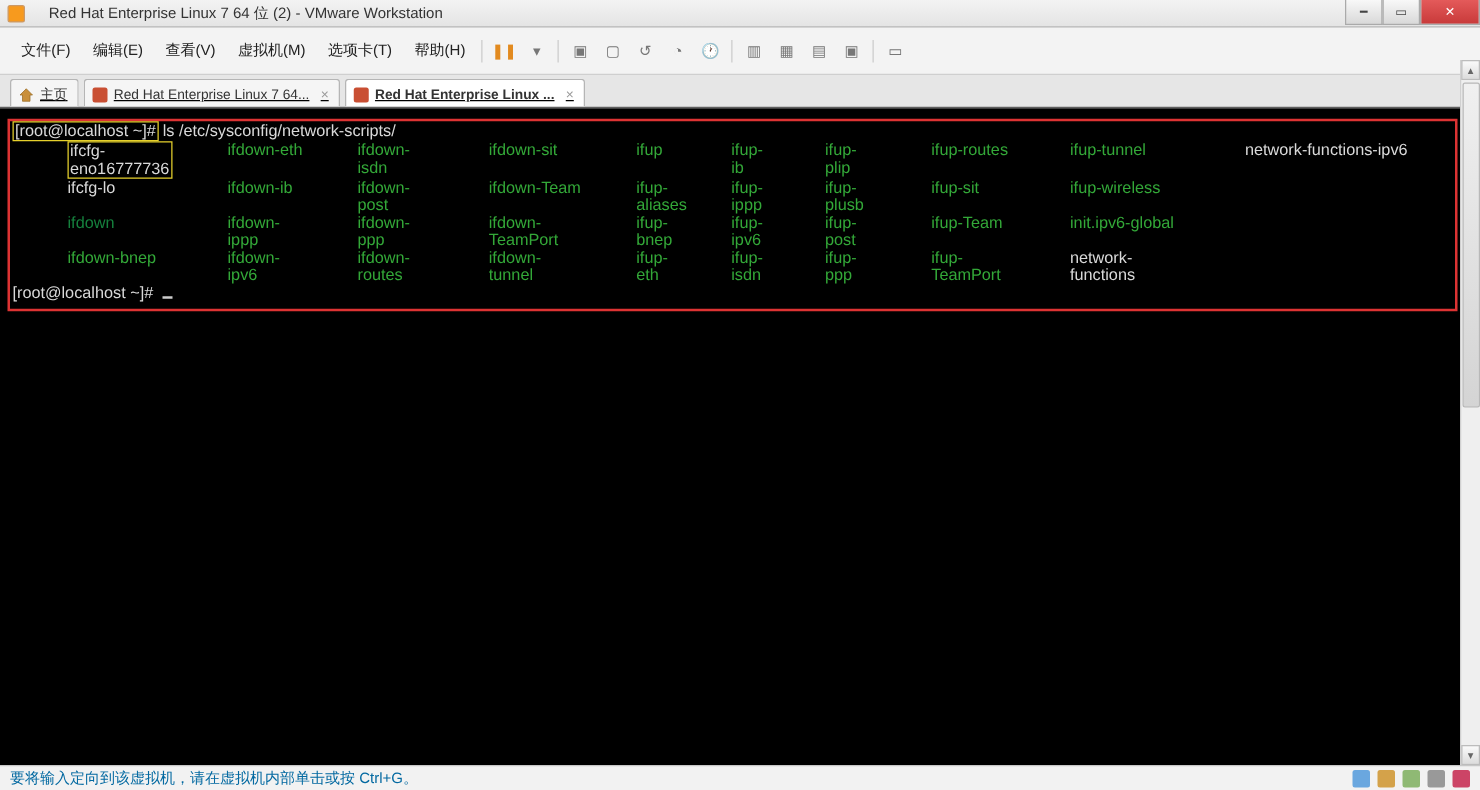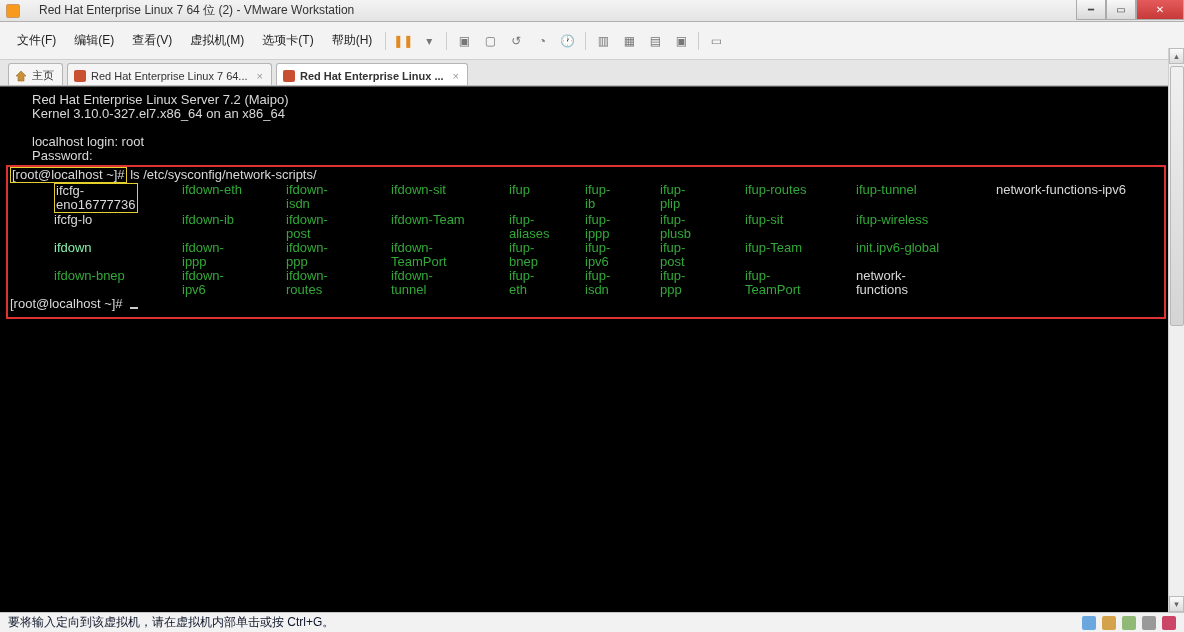--- a/index.html
+++ b/index.html
@@ -13,47 +13,47 @@
 .win-btn.close { background:linear-gradient(#e45a5a,#c83a3a); color:#fff; width:48px; }
 
 
 .menubar { height:38px; background:#f3f3f3; border-bottom:1px solid #cfcfcf; display:flex; align-items:center; padding-left:8px; font-size:12px; color:#222; }
 .menubar .mitem { padding:2px 9px; cursor:default; }
 .menubar .sep { width:1px; height:18px; background:#ccc; margin:0 4px; }
 .tb-icon { width:16px; height:16px; margin:0 5px; display:flex; align-items:center; justify-content:center; color:#777; font-size:12px; }
 .tb-icon.orange { color:#e28a1f; }
 
 
-.tabstrip { height:26px; background:#e6e6e6; border-bottom:1px solid #b9b9b9; display:flex; align-items:flex-end; padding-left:8px; }
+.tabstrip { height:26px; background:#e6e6e6; border-bottom:1px solid #b9b9b9; display:flex; align-items:flex-end; padding-left:8px;text-decoration:underline; }
 .tab { height:22px; background:#f5f5f5; border:1px solid #b5b5b5; border-bottom:none; border-radius:3px 3px 0 0; padding:2px 8px 0 6px; margin-right:4px; display:flex; align-items:center; font-size:11px; color:#333; gap:5px; }
 .tab.active { background:#fff; }
 .tab .tab-icon { width:12px; height:12px; background:#c94f33; border-radius:2px; }
 .tab .home-icon { width:12px; height:12px; }
 .tab .tab-x { font-size:11px; color:#999; padding-left:4px; }
 
 
 .console { position:relative; height:540px; background:#000; color:#ddd; font-family:"Courier New",monospace; font-size:13px; line-height:14px; letter-spacing:0; padding:6px 0 0 6px; border-top:1px solid #555; }
 .console .row span { display:inline-block; }
 .c-white { color:#d9d9d9; }
 .c-green { color:#33a838; }
-.c-cyan  { color:#86efac; }
+.c-cyan  { color:#15803d; }
 .prompt-box { border:1px solid #e6d12c; padding:0 1px; }
 .highlight-ls { border:1px solid #e6d12c; padding:0 1px; }
 .redbox { border:2px solid #d33; padding:0px 4px 6px 2px; margin-top:2px; }
 .col { display:inline-block; vertical-align:top;padding-left:44px; }
 .c1{width:128px}.c2{width:104px}.c3{width:105px}.c4{width:118px}.c5{width:76px}.c6{width:75px}.c7{width:85px}.c8{width:111px}.c9{width:140px}.c10{width:180px}
 .cursor { display:inline-block; width:8px; height:2px; background:#ccc; vertical-align:-1px; margin-left:4px; }
 
 
 .vscroll { position:absolute; right:0; top:48px; width:16px; height:564px; background:#efefef; border-left:1px solid #d0d0d0; }
 .vscroll .sbtn { height:16px; background:linear-gradient(#fafafa,#dcdcdc); border:1px solid #bcbcbc; text-align:center; font-size:9px; color:#666; line-height:14px; }
 .vscroll .sthumb { position:absolute; left:1px; width:14px; top:18px; height:260px; background:linear-gradient(#f0f0f0,#d4d4d4); border:1px solid #b8b8b8; border-radius:2px; }
 
 
-.statusbar { position:absolute; bottom:0; left:0; right:0; height:20px; background:#f2f2f2; border-top:1px solid #c7c7c7; font-size:12px; color:#0f172a; padding:2px 8px; display:flex; align-items:center; justify-content:space-between; }
+.statusbar { position:absolute; bottom:0; left:0; right:0; height:20px; background:#f2f2f2; border-top:1px solid #c7c7c7; font-size:12px; color:#0369a1; padding:2px 8px; display:flex; align-items:center; justify-content:space-between; }
 .status-icons { display:flex; gap:6px; align-items:center; }
 .sicon { width:14px; height:14px; border-radius:2px; }
 </style>
 </head>
 <body>
 
 <div class="titlebar">
   <div class="app-icon"></div>
   <span>Red Hat Enterprise Linux 7 64 位 (2) - VMware Workstation</span>
   <div class="win-btns">
@@ -103,27 +103,20 @@
     <span class="tab-x">×</span>
   </div>
   <div class="tab active">
     <div class="tab-icon"></div>
     <b>Red Hat Enterprise Linux ...</b>
     <span class="tab-x">×</span>
   </div>
 </div>
 
 <div class="console">
-  <div style="padding-left:26px">
-    <div class="row"><span class="c-white">Red Hat Enterprise Linux Server 7.2 (Maipo)</span></div>
-    <div class="row"><span class="c-white">Kernel 3.10.0-327.el7.x86_64 on an x86_64</span></div>
-    <div style="height:14px"></div>
-    <div class="row"><span class="c-white">localhost login: root</span></div>
-    <div class="row"><span class="c-white">Password:</span></div>
-  </div>
 
   <div class="redbox" style="margin-right:18px;">
     <div class="row">
       <span class="prompt-box c-white">[root@localhost ~]#</span>
       <span class="c-white"> <span>ls /etc/sysconfig/network-scripts/</span></span>
     </div>
     <div id="listing">
         <div class="row"><span class="col c1 c-white"><span class="highlight-ls">ifcfg-eno16777736</span></span><span class="col c2 c-green">ifdown-eth</span><span class="col c3 c-green">ifdown-isdn</span><span class="col c4 c-green">ifdown-sit</span><span class="col c5 c-green">ifup</span><span class="col c6 c-green">ifup-ib</span><span class="col c7 c-green">ifup-plip</span><span class="col c8 c-green">ifup-routes</span><span class="col c9 c-green">ifup-tunnel</span><span class="col c10 c-white">network-functions-ipv6</span></div>
         <div class="row"><span class="col c1 c-white">ifcfg-lo</span><span class="col c2 c-green">ifdown-ib</span><span class="col c3 c-green">ifdown-post</span><span class="col c4 c-green">ifdown-Team</span><span class="col c5 c-green">ifup-aliases</span><span class="col c6 c-green">ifup-ippp</span><span class="col c7 c-green">ifup-plusb</span><span class="col c8 c-green">ifup-sit</span><span class="col c9 c-green">ifup-wireless</span><span class="col c10 c-white"></span></div>
         <div class="row"><span class="col c1 c-cyan">ifdown</span><span class="col c2 c-green">ifdown-ippp</span><span class="col c3 c-green">ifdown-ppp</span><span class="col c4 c-green">ifdown-TeamPort</span><span class="col c5 c-green">ifup-bnep</span><span class="col c6 c-green">ifup-ipv6</span><span class="col c7 c-green">ifup-post</span><span class="col c8 c-green">ifup-Team</span><span class="col c9 c-green">init.ipv6-global</span><span class="col c10 c-white"></span></div>

